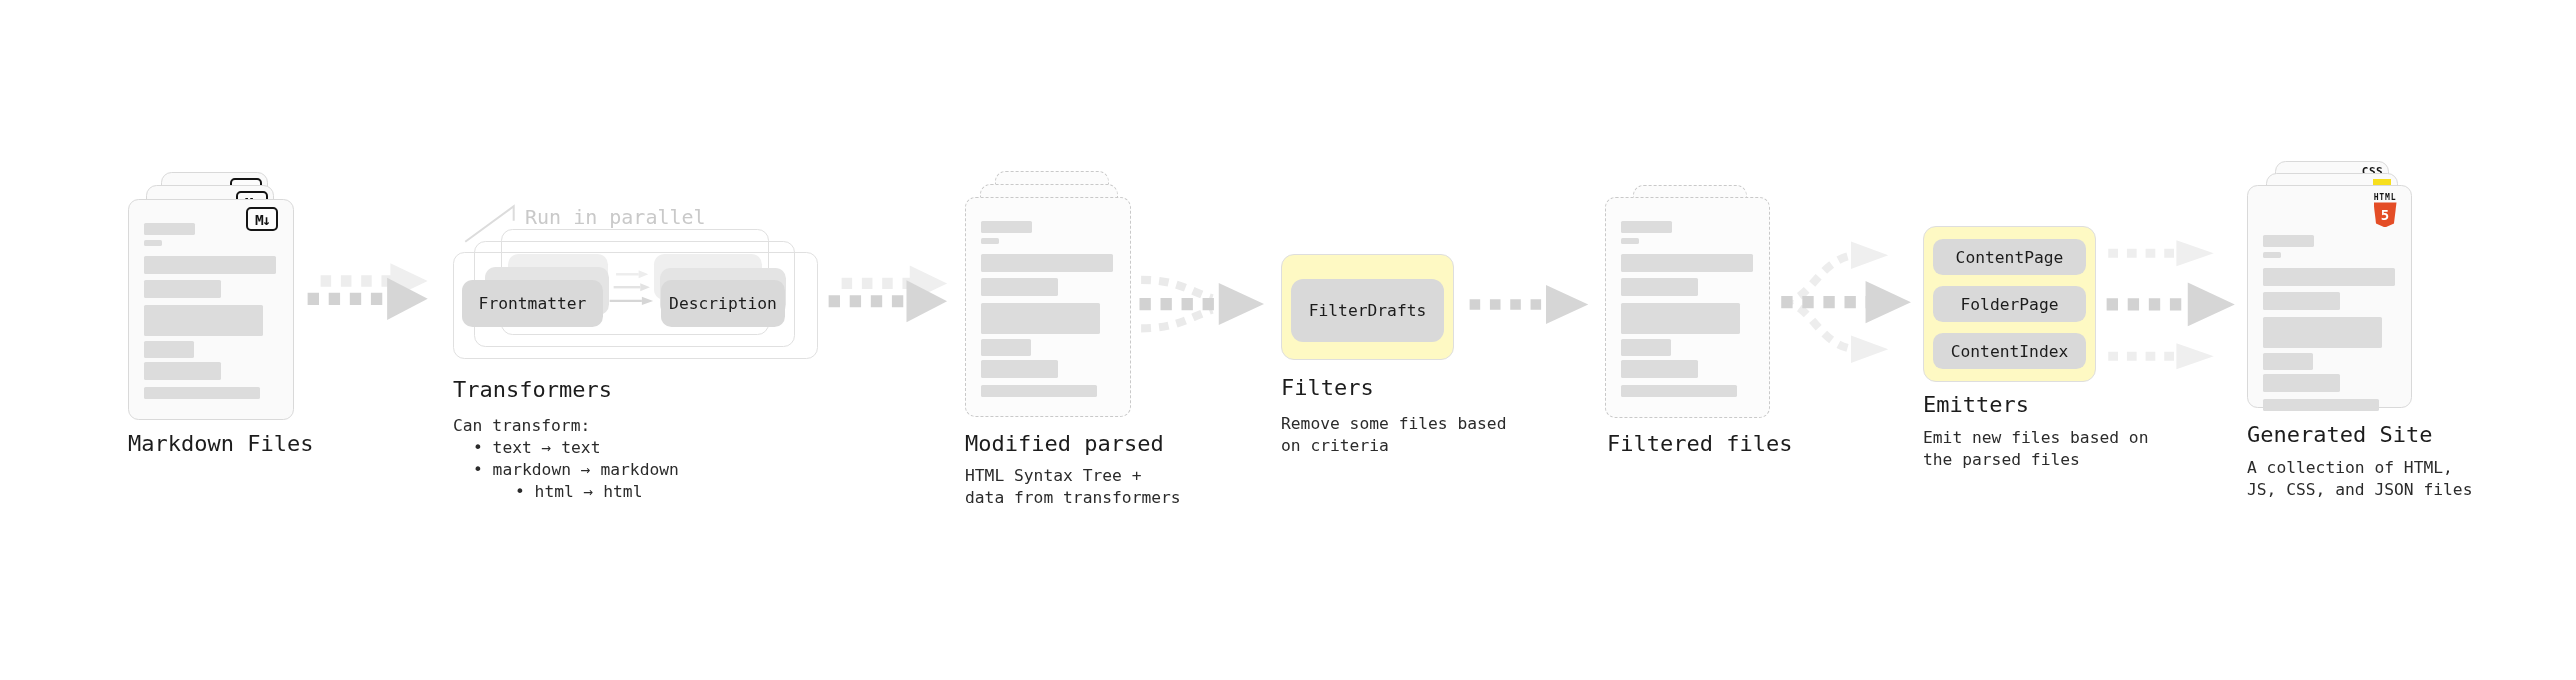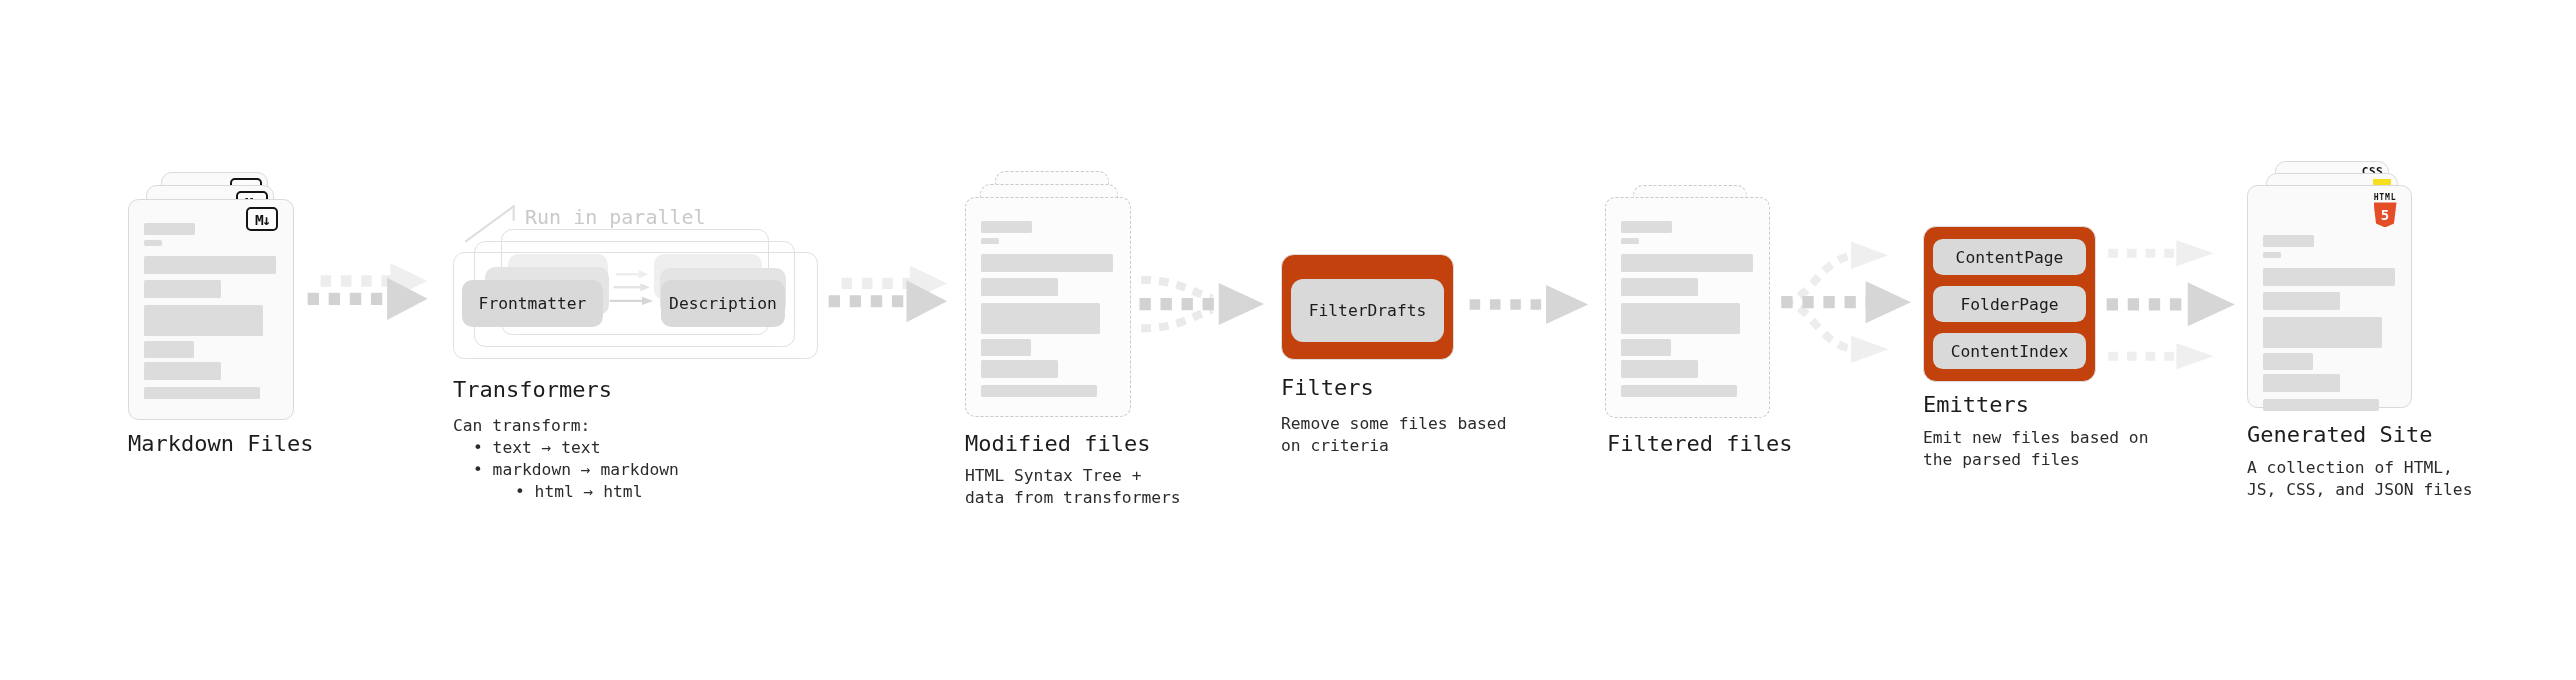--- a/index.html
+++ b/index.html
@@ -2,21 +2,21 @@
 <html style="font-size:13px"><head>
 <meta charset="utf-8">
 <style>
   * { box-sizing: border-box; margin: 0; padding: 0; }
   html,body { width: 2576px; height: 681px; background: #ffffff; }
   body { font-family: "DejaVu Sans Mono", "Liberation Mono", monospace; color:#1c1c1c; }
   #stage { position: relative; width: 2576px; height: 681px; overflow: hidden; background:#ffffff; }
   .card { position:absolute; background:#fafafa; border:1.6px solid #d9d9d9; border-radius:10.6px; }
   .card.dashed { border:1.6px dashed #c9c9c9; background:#fcfcfc; }
   .box  { position:absolute; border:1.6px solid #e0e0e0; border-radius:11.4px; background:transparent; }
-  .panel{ position:absolute; border:1.6px solid #dedede; border-radius:13px; background:#c2410c; }
+  .panel{ position:absolute; border:1.6px solid #dedede; border-radius:13px; background:#fef9c3; }
 
   .label   { position:absolute; font-size:22px; color:#1c1c1c; white-space:pre; }
   .caption { position:absolute; font-size:16.3px; line-height:22px; color:#2b2b2b; white-space:pre; }
   .note    { position:absolute; font-size:20px; color:#c9c9c9; white-space:pre; }
 
   .pill { position:absolute; background:#d9d9d9; border-radius:10.6px; display:flex;
           align-items:center; justify-content:center; font-size:16.3px; color:#1c1c1c; white-space:pre; }
   .ghost{ position:absolute; border-radius:10.6px; }
   .g1 { background:#efefef; } .g2 { background:#e4e4e4; }
 
@@ -132,21 +132,21 @@
           <div class="b"></div>
         <div class="b"></div>
           <div class="b"></div>
         <div class="b"></div>
           <div class="b"></div>
         <div class="b"></div>
           <div class="b"></div>
       </div>
     </div>
   </div>
-  <div class="label" style="left:965px; top:431px;">Modified files</div>
+  <div class="label" style="left:965px; top:431px;">Modified parsed</div>
   <div class="caption" style="left:965px; top:465px;">HTML Syntax Tree +</div>
   <div class="caption" style="left:965px; top:487px;">data from transformers</div>
 
   <svg style="left:1136px; top:258px;" width="138" height="93" viewBox="0 0 170 115">
     <path d="M6,27 C50,27 64,40 94,50" stroke="#eaeaea" stroke-width="10" stroke-dasharray="12 10" fill="none"></path>
     <path d="M6,87 C50,87 64,74 94,64" stroke="#eaeaea" stroke-width="10" stroke-dasharray="12 10" fill="none"></path>
     <line x1="4" y1="57" x2="108" y2="57" stroke="#d2d2d2" stroke-width="15" stroke-dasharray="14 12"></line>
     <polygon points="102,31 102,83 158,57" fill="#d6d6d6"></polygon>
   </svg>
 

